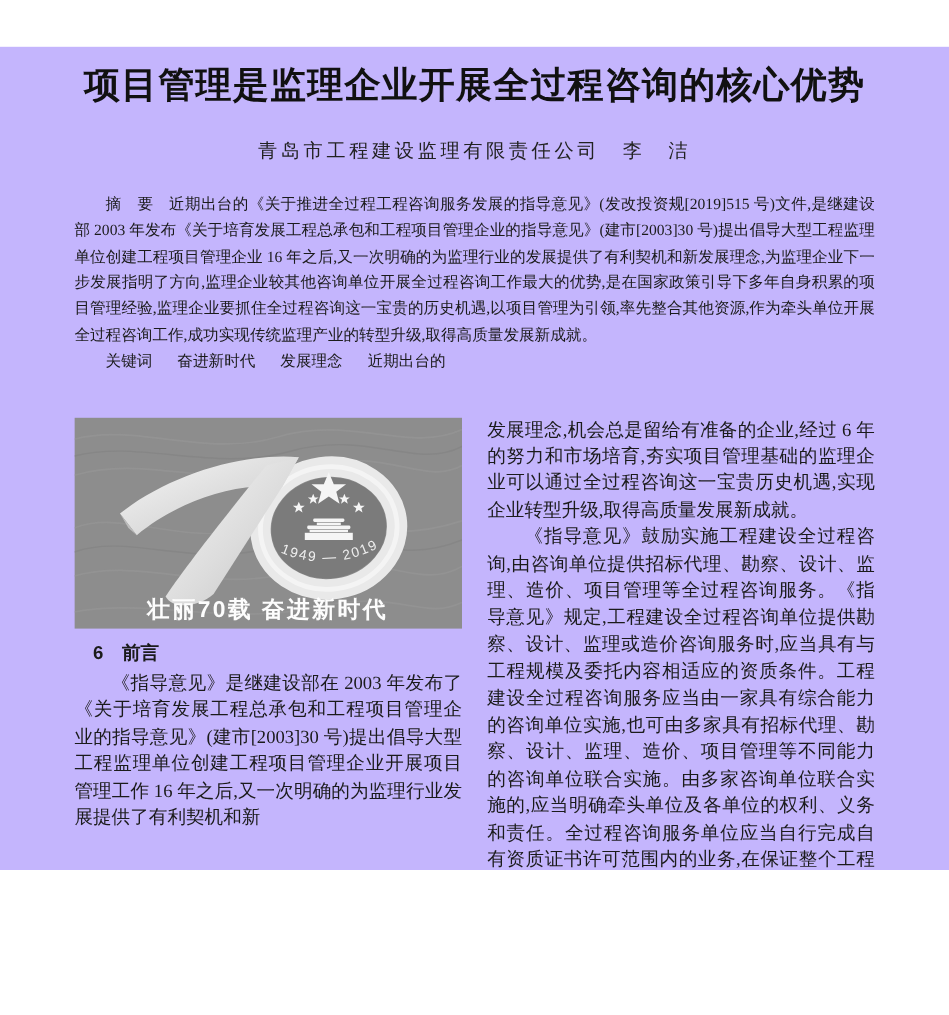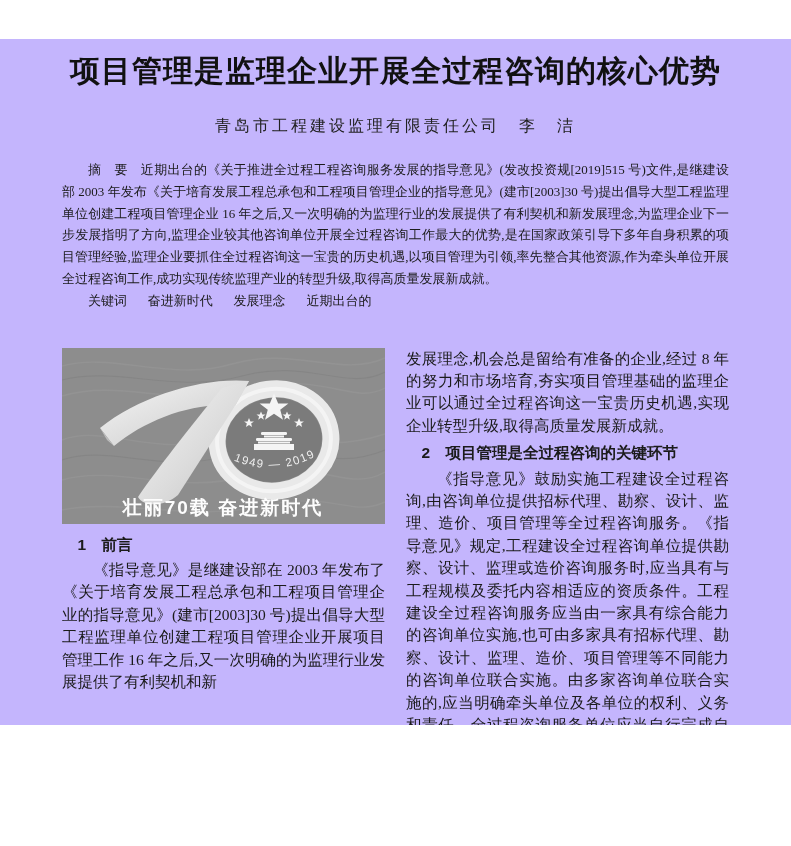--- a/index.html
+++ b/index.html
@@ -149,24 +149,23 @@
           <g>
             <path d="M38,80 C78,48 140,29 187,33 L173,58 C134,53 84,71 52,98 Z" fill="url(#ribbonGrad)"></path>
             <path d="M187,33 L173,58 L116,147 C104,158 82,160 76,149 C96,119 142,62 160,40 Z" fill="url(#ribbonGrad)"></path>
             <path d="M38,80 L52,98 L45,92 Z" fill="#bdbdbd"></path>
           </g>
 
           <text x="161" y="166" text-anchor="middle" font-family="Liberation Sans, sans-serif" font-weight="bold" font-size="19" fill="#fdfdfd" letter-spacing="2">壮丽70载 奋进新时代</text>
         </svg>
       </div>
 
-      <div class="sec-heading">1　前言</div>
+      <div class="sec-heading">6　前言</div>
       <p>《指导意见》是继建设部在 2003 年发布了《关于培育发展工程总承包和工程项目管理企业的指导意见》(建市[2003]30 号)提出倡导大型工程监理单位创建工程项目管理企业开展项目管理工作 16 年之后,又一次明确的为监理行业发展提供了有利契机和新</p>
     </div>
 
     <div class="col">
-      <p class="no-indent">发展理念,机会总是留给有准备的企业,经过 8 年的努力和市场培育,夯实项目管理基础的监理企业可以通过全过程咨询这一宝贵历史机遇,实现企业转型升级,取得高质量发展新成就。</p>
-      <div class="sec-heading">2　项目管理是全过程咨询的关键环节</div>
+      <p class="no-indent">发展理念,机会总是留给有准备的企业,经过 6 年的努力和市场培育,夯实项目管理基础的监理企业可以通过全过程咨询这一宝贵历史机遇,实现企业转型升级,取得高质量发展新成就。</p>
       <p>《指导意见》鼓励实施工程建设全过程咨询,由咨询单位提供招标代理、勘察、设计、监理、造价、项目管理等全过程咨询服务。《指导意见》规定,工程建设全过程咨询单位提供勘察、设计、监理或造价咨询服务时,应当具有与工程规模及委托内容相适应的资质条件。工程建设全过程咨询服务应当由一家具有综合能力的咨询单位实施,也可由多家具有招标代理、勘察、设计、监理、造价、项目管理等不同能力的咨询单位联合实施。由多家咨询单位联合实施的,应当明确牵头单位及各单位的权利、义务和责任。全过程咨询服务单位应当自行完成自有资质证书许可范围内的业务,在保证整个工程项目完整性的前提下,按照合同约定或经建设单位同意,可将自有资质证书许可范围外的咨询业务依法依规择优委托给具有相应资质或能力的单位,全过程咨询服务单位应对被委托单位的委托业务负总责。建设单位选择具有相应工程勘察、设计、监理或造价咨询资质的单位开展全过程咨询服务的,除法律法规另有规定外,可不再另行委托勘察、设计、监理或造价咨询单位。</p>
     </div>
 
   </div>
 </div>
 
 </body></html>

